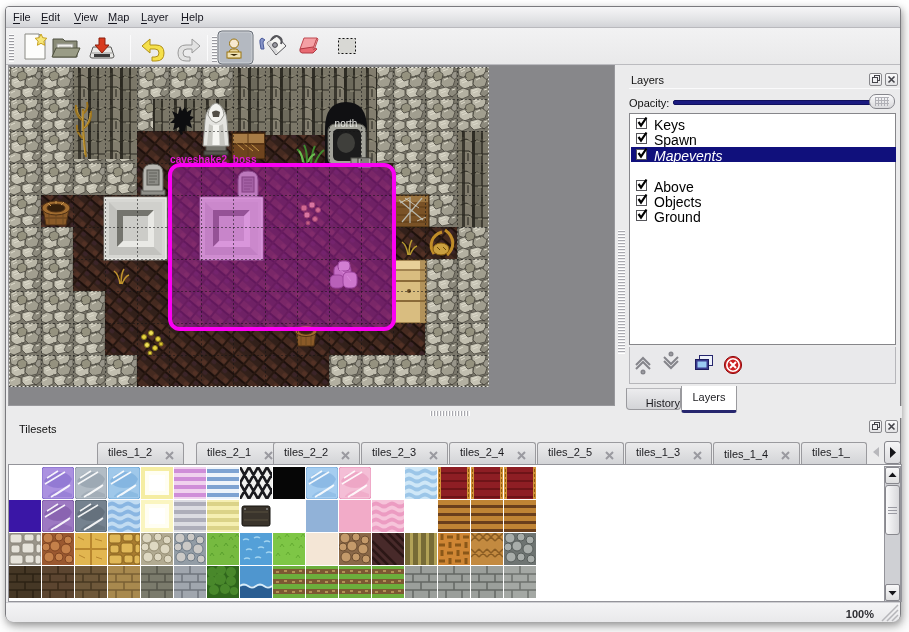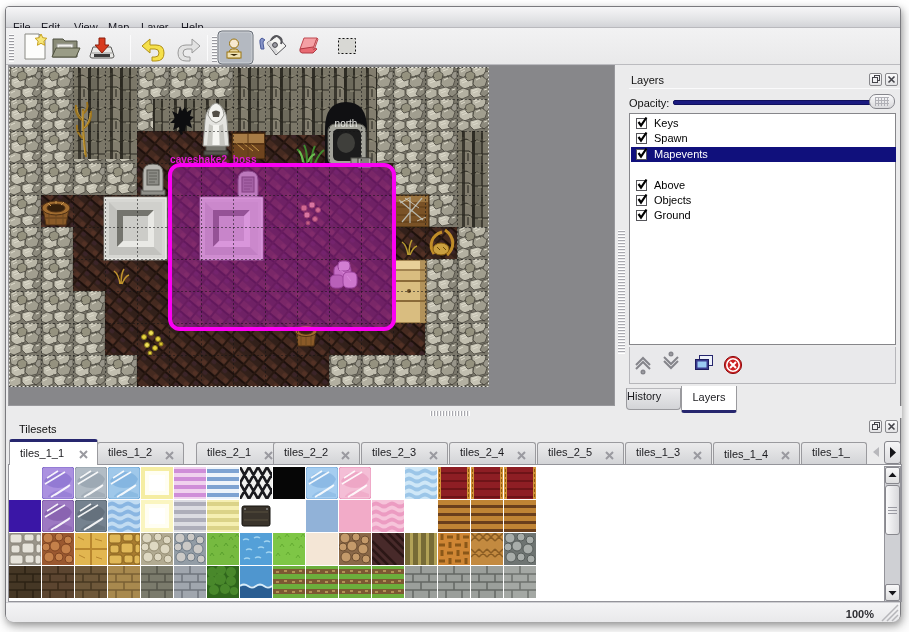--- a/index.html
+++ b/index.html
@@ -3,40 +3,40 @@
 <style>
 html,body{margin:0;padding:0;width:909px;height:632px;background:#fff;
 font-family:"Liberation Sans",sans-serif;overflow:hidden;}
 *{box-sizing:border-box;}
 .win{position:absolute;left:5px;top:6px;width:896px;height:616px;
 background:#ebebec;border:1px solid #7a7a7e;border-radius:4px 4px 8px 8px;
 box-shadow:1px 3px 7px rgba(0,0,0,.32),2px 6px 16px rgba(0,0,0,.16);}
 .abs{position:absolute;}
 .menubar{left:0;top:0;width:894px;height:21px;border-radius:3px 3px 0 0;
 background:linear-gradient(#f6f6f7,#e3e4e6 60%,#d2d3d7);border-bottom:1px solid #b9b9bd;}
-.mi{position:absolute;top:14px;font-size:11px;color:#16161f;}
+.mi{position:absolute;top:4px;font-size:11px;color:#16161f;}
 .mi u{text-decoration:none;border-bottom:1px solid #16161f;padding-bottom:0px;}
 .toolbar{left:0;top:21px;width:894px;height:37px;
 background:linear-gradient(#f2f2f3,#e9e9ea);border-bottom:1px solid #bbbbbf;}
 .thandle{position:absolute;width:5px;background-image:repeating-linear-gradient(#fdfdfd 0 1px,#9a9aa0 1px 2px,rgba(0,0,0,0) 2px 3px);}
 .tsep{position:absolute;width:1px;background:#c6c6ca;border-right:1px solid #fbfbfc;}
 .mapview{left:2px;top:58px;width:607px;height:341px;background:#87878a;
 border:1px solid #98989c;border-top-color:#8a8a8e;}
 .vsplit{left:609px;top:58px;width:14px;height:341px;}
 .grip-v{position:absolute;left:3px;width:7px;background-image:repeating-linear-gradient(#fff 0 1px,#a9a9af 1px 2px,rgba(0,0,0,0) 2px 3px);}
 .hsplit{left:0;top:399px;width:896px;height:12px;}
 .grip-h{position:absolute;top:404px;left:424px;width:40px;height:5px;
 background-image:repeating-linear-gradient(90deg,#fff 0 1px,#a9a9af 1px 2px,rgba(0,0,0,0) 2px 3px);}
 .panel-title{font-size:11px;color:#111;}
 .pbtn{position:absolute;width:13px;height:13px;border:1px solid #88888c;border-radius:2px;
 background:linear-gradient(#fbfbfc,#e3e3e5);}
 .statusbar{left:0;top:595px;width:894px;height:20px;border-radius:0 0 7px 7px;
 background:linear-gradient(#f4f4f5,#e9e9eb);border-top:1px solid #cfcfd3;}
 .listbox{left:623px;top:106px;width:267px;height:232px;background:#fff;border:1px solid #86868a;}
-.lrow{position:absolute;left:1px;width:265px;height:15px;font-size:11px;color:#000;}
+.lrow{position:absolute;left:1px;width:265px;height:15px;font-size:14px;color:#000;}
 .lrow .cb{position:absolute;left:5px;top:2px;width:11px;height:11px;background:#fff;border:1px solid #55555a;}
 .lrow .lt{position:absolute;left:23px;top:1px;}
 .tab{position:absolute;font-size:11px;color:#1b1b1f;}
 svg{display:block;}
 </style></head>
 <body>
 <div class="win">
 
 <div class="abs menubar"></div>
 <div class="mi" style="left:7px"><u>F</u>ile</div>
@@ -341,21 +341,21 @@
 <span class="lt">Keys</span>
       </div>
 <div class="lrow" style="top:17.4px;text-align:center;">
 <span class="cb">
 <svg width="13" height="13" viewBox="0 0 13 13" style="position:absolute;left:-1px;top:-3px">
             <path d="M2.5,6 L5,9.5 L10.5,1.5" fill="none" stroke="#000" stroke-width="2.2"></path>
           </svg>
 </span>
 <span class="lt">Spawn</span>
       </div>
-<div class="lrow" style="top:32.8px;background:#10107c;color:#fff;">
+<div class="lrow" style="top:32.8px;background:#10107c;color:#fff;font-style:italic;">
 <span class="cb">
 <svg width="13" height="13" viewBox="0 0 13 13" style="position:absolute;left:-1px;top:-3px">
             <path d="M2.5,6 L5,9.5 L10.5,1.5" fill="none" stroke="#000" stroke-width="2.2"></path>
           </svg>
 </span>
 <span class="lt">Mapevents</span>
       </div>
 <div class="lrow" style="top:63.599999999999994px;">
 <span class="cb">
 <svg width="13" height="13" viewBox="0 0 13 13" style="position:absolute;left:-1px;top:-3px">
@@ -394,36 +394,31 @@
  <rect x="0.5" y="4.5" width="13" height="10" fill="#3a3a8e" stroke="#1c1c5e"></rect>
  <rect x="2.5" y="6.5" width="9" height="6" fill="#9acaf2"></rect>
 </g>
 <g transform="translate(95,8)">
  <circle cx="9" cy="10" r="8.6" fill="#cc2022" stroke="#8e0e10"></circle>
  <circle cx="9" cy="10" r="6.2" fill="none" stroke="#fff" stroke-width="1.6"></circle>
  <path d="M6,7 l6,6 M12,7 l-6,6" stroke="#fff" stroke-width="2"></path>
 </g>
 </svg>
 <div class="abs tab" style="left:620px;top:381px;width:55px;height:22px;background:linear-gradient(#ececee,#d3d4d7);
-border:1px solid #9a9a9e;border-top:1px solid #b8b8bc;border-radius:0 0 4px 4px;text-align:left;padding-top:1px">History</div>
+border:1px solid #9a9a9e;border-top:1px solid #b8b8bc;border-radius:0 0 4px 4px;text-align:right;padding-top:8px">History</div>
 <div class="abs tab" style="left:675px;top:379px;width:56px;height:27px;background:#fff;
 border:1px solid #9a9a9e;border-top:0;border-bottom:3px solid #26266e;border-radius:0 0 3px 3px;text-align:center;padding-top:5px">Layers</div>
 <div class="abs panel-title" style="left:13px;top:416px">Tilesets</div>
 <div class="pbtn" style="left:863px;top:413px"></div>
 <div class="pbtn" style="left:879px;top:413px"></div>
 <svg class="abs" style="left:863px;top:413px" width="30" height="13" viewBox="0 0 30 13">
 <rect x="5.5" y="2.5" width="5" height="5" fill="none" stroke="#44444a"></rect>
 <rect x="3.5" y="4.5" width="5" height="5" fill="#f0f0f2" stroke="#44444a"></rect>
 <path d="M19.5,3.5 l6,6 M25.5,3.5 l-6,6" stroke="#44444a" stroke-width="1.6"></path>
     </svg>
-<div class="abs tab" style="left:3px;top:432px;width:89px;height:26px;background:#fff;
-border:1px solid #9a9a9e;border-bottom:0;border-top:3px solid #26266e;border-radius:3px 3px 0 0;padding:5px 0 0 10px;z-index:3">tiles_1_1
-<svg width="9" height="9" viewBox="0 0 9 9" style="position:absolute;right:9px;top:8px">
-        <path d="M1,1 L8,8 M8,1 L1,8" stroke="#9a9aa0" stroke-width="2"></path>
-      </svg></div>
 <div class="abs tab" style="left:91px;top:435px;width:87px;height:23px;background:linear-gradient(#ebebec,#d2d3d6);
 border:1px solid #9a9a9e;border-bottom:0;border-radius:3px 3px 0 0;padding:3px 0 0 10px;overflow:hidden">tiles_1_2<svg width="9" height="9" viewBox="0 0 9 9" style="position:absolute;right:9px;top:8px">
         <path d="M1,1 L8,8 M8,1 L1,8" stroke="#9a9aa0" stroke-width="2"></path>
       </svg></div>
 <div class="abs tab" style="left:190px;top:435px;width:87px;height:26px;background:linear-gradient(#ebebec,#d2d3d6);
 border:1px solid #9a9a9e;border-bottom:0;border-radius:3px 3px 0 0;padding:3px 0 0 10px;overflow:hidden">tiles_2_1<svg width="9" height="9" viewBox="0 0 9 9" style="position:absolute;right:9px;top:8px">
         <path d="M1,1 L8,8 M8,1 L1,8" stroke="#9a9aa0" stroke-width="2"></path>
       </svg></div>
 <div class="abs tab" style="left:267px;top:435px;width:87px;height:23px;background:linear-gradient(#ebebec,#d2d3d6);
 border:1px solid #9a9a9e;border-bottom:0;border-radius:3px 3px 0 0;padding:3px 0 0 10px;overflow:hidden">tiles_2_2<svg width="9" height="9" viewBox="0 0 9 9" style="position:absolute;right:9px;top:8px">

